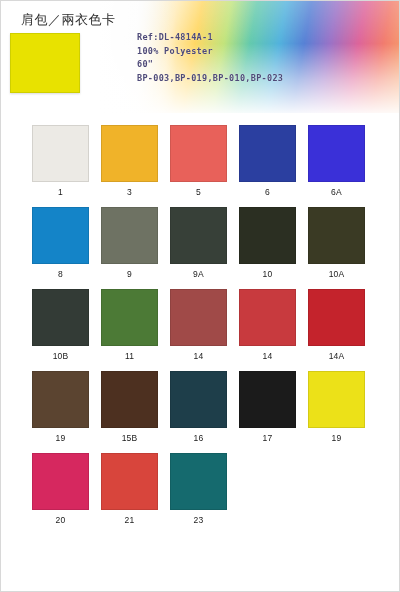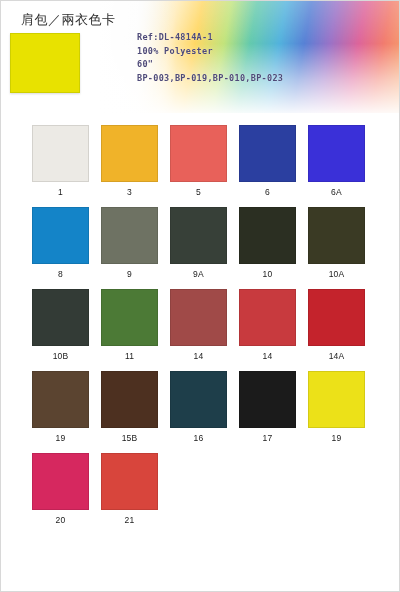--- a/index.html
+++ b/index.html
@@ -268,16 +268,20 @@
 
     <div class="row">
       <div class="cell">
         <div class="chip" style="background: rgb(214, 40, 95);"></div>
         <div class="chip-label">20</div>
       </div>
       <div class="cell">
         <div class="chip" style="background: rgb(216, 69, 60);"></div>
         <div class="chip-label">21</div>
       </div>
+      <div class="cell">
+        <div class="chip" style="background: rgb(21, 106, 110);"></div>
+        <div class="chip-label">23</div>
+      </div>
     </div>
 
   </div>
 </div>
 
 </body></html>

